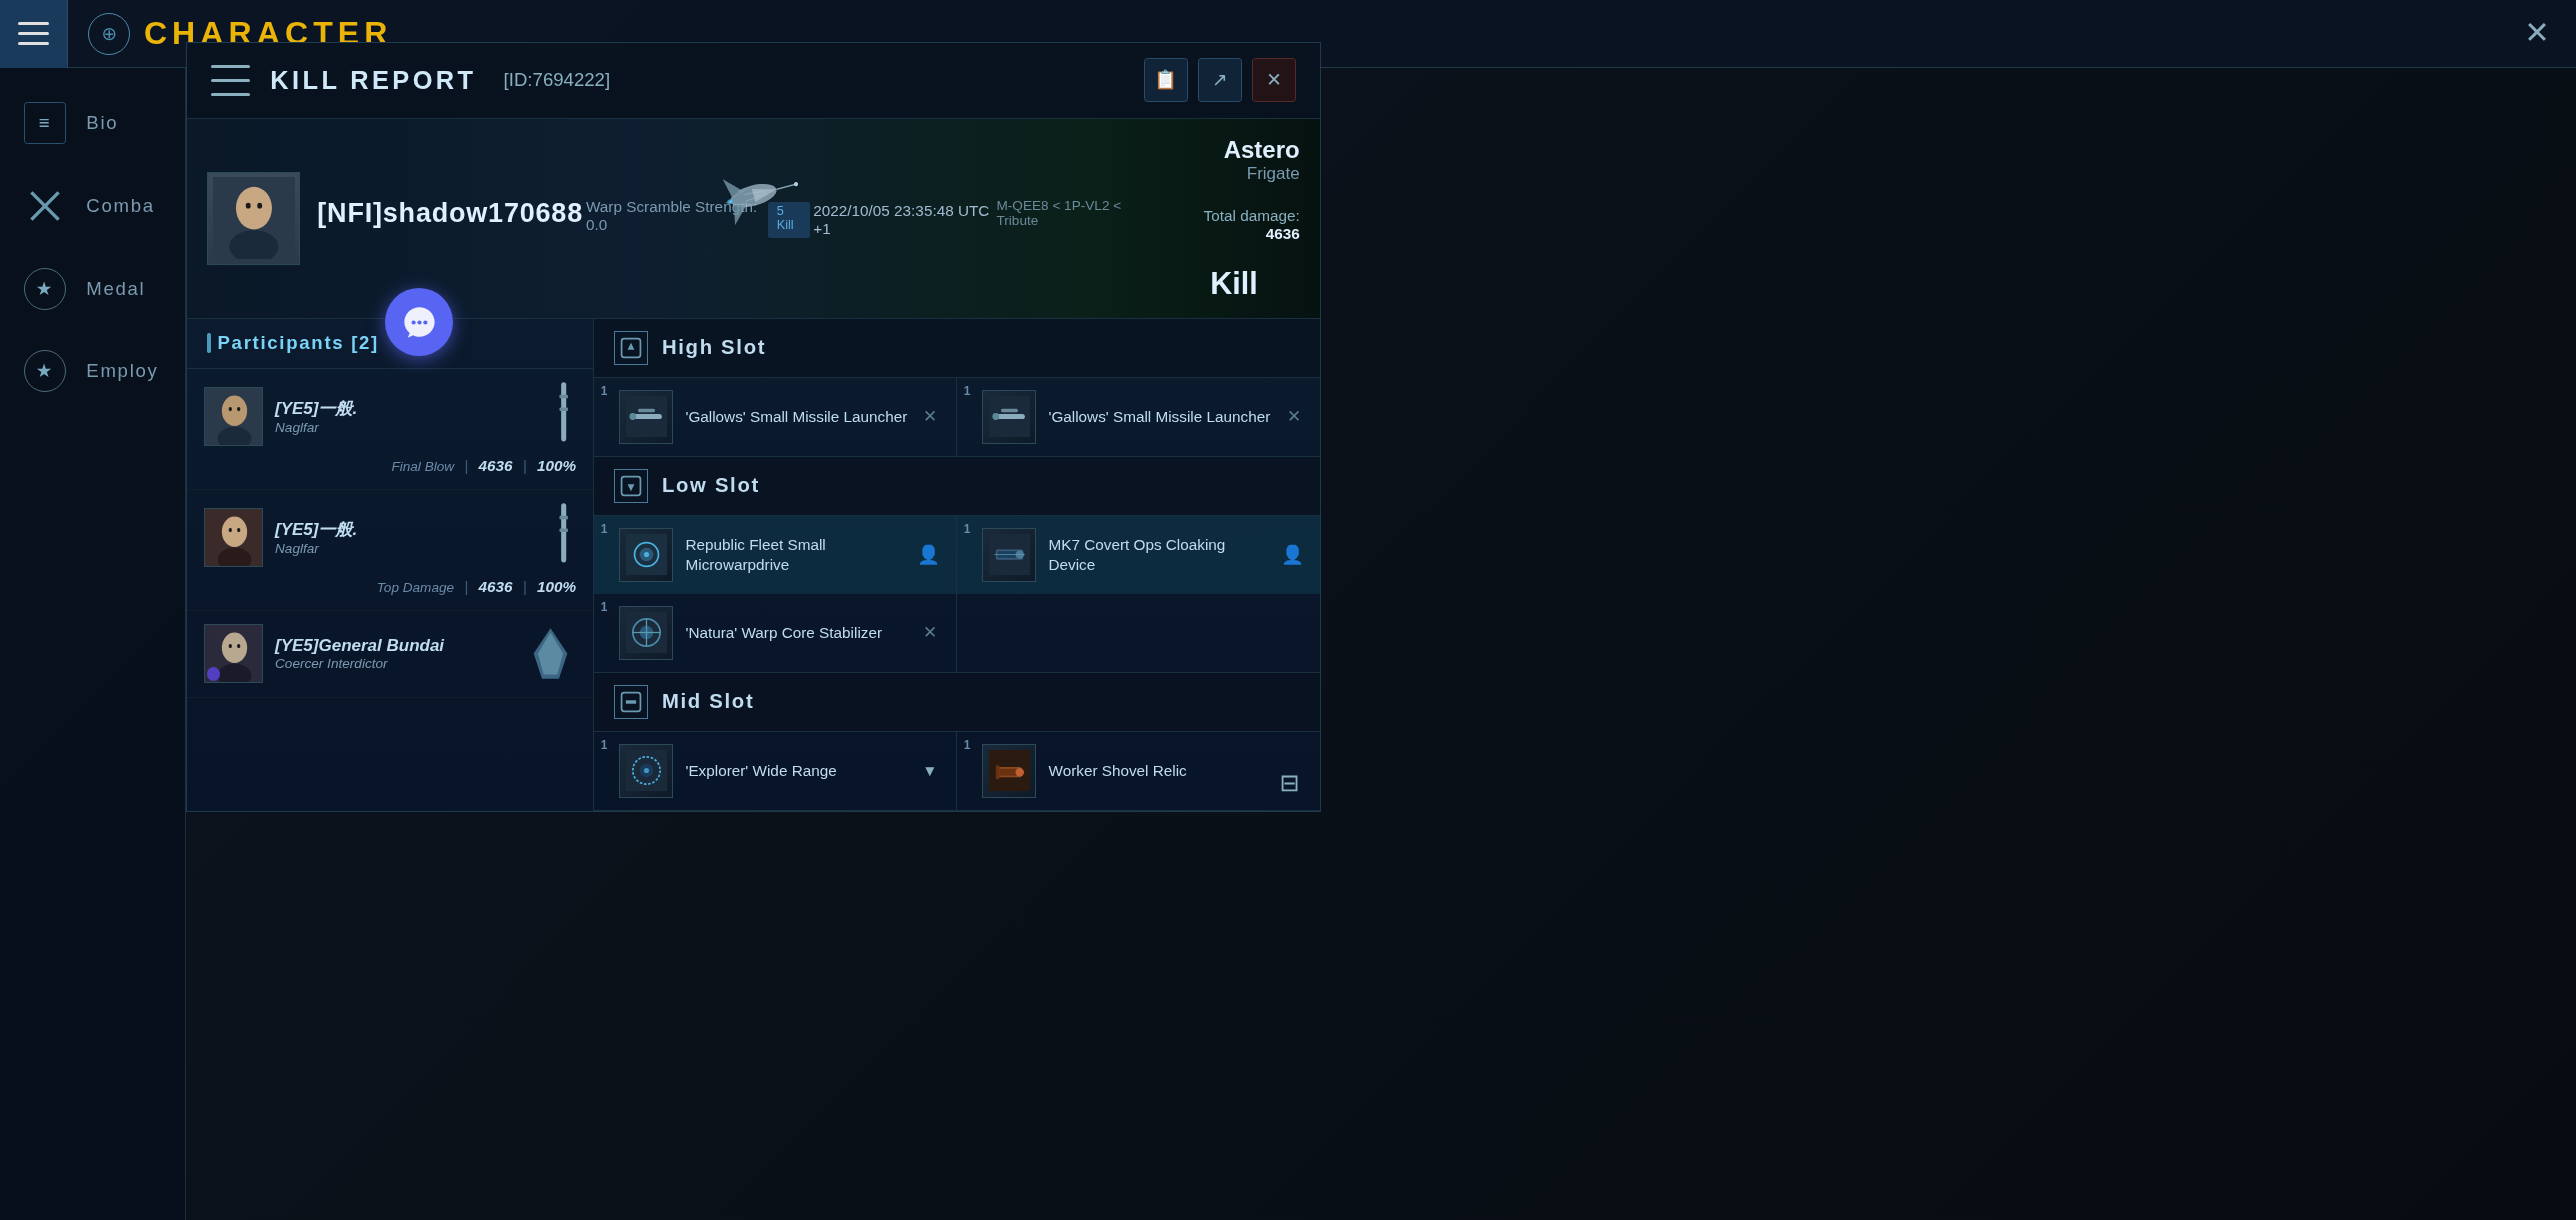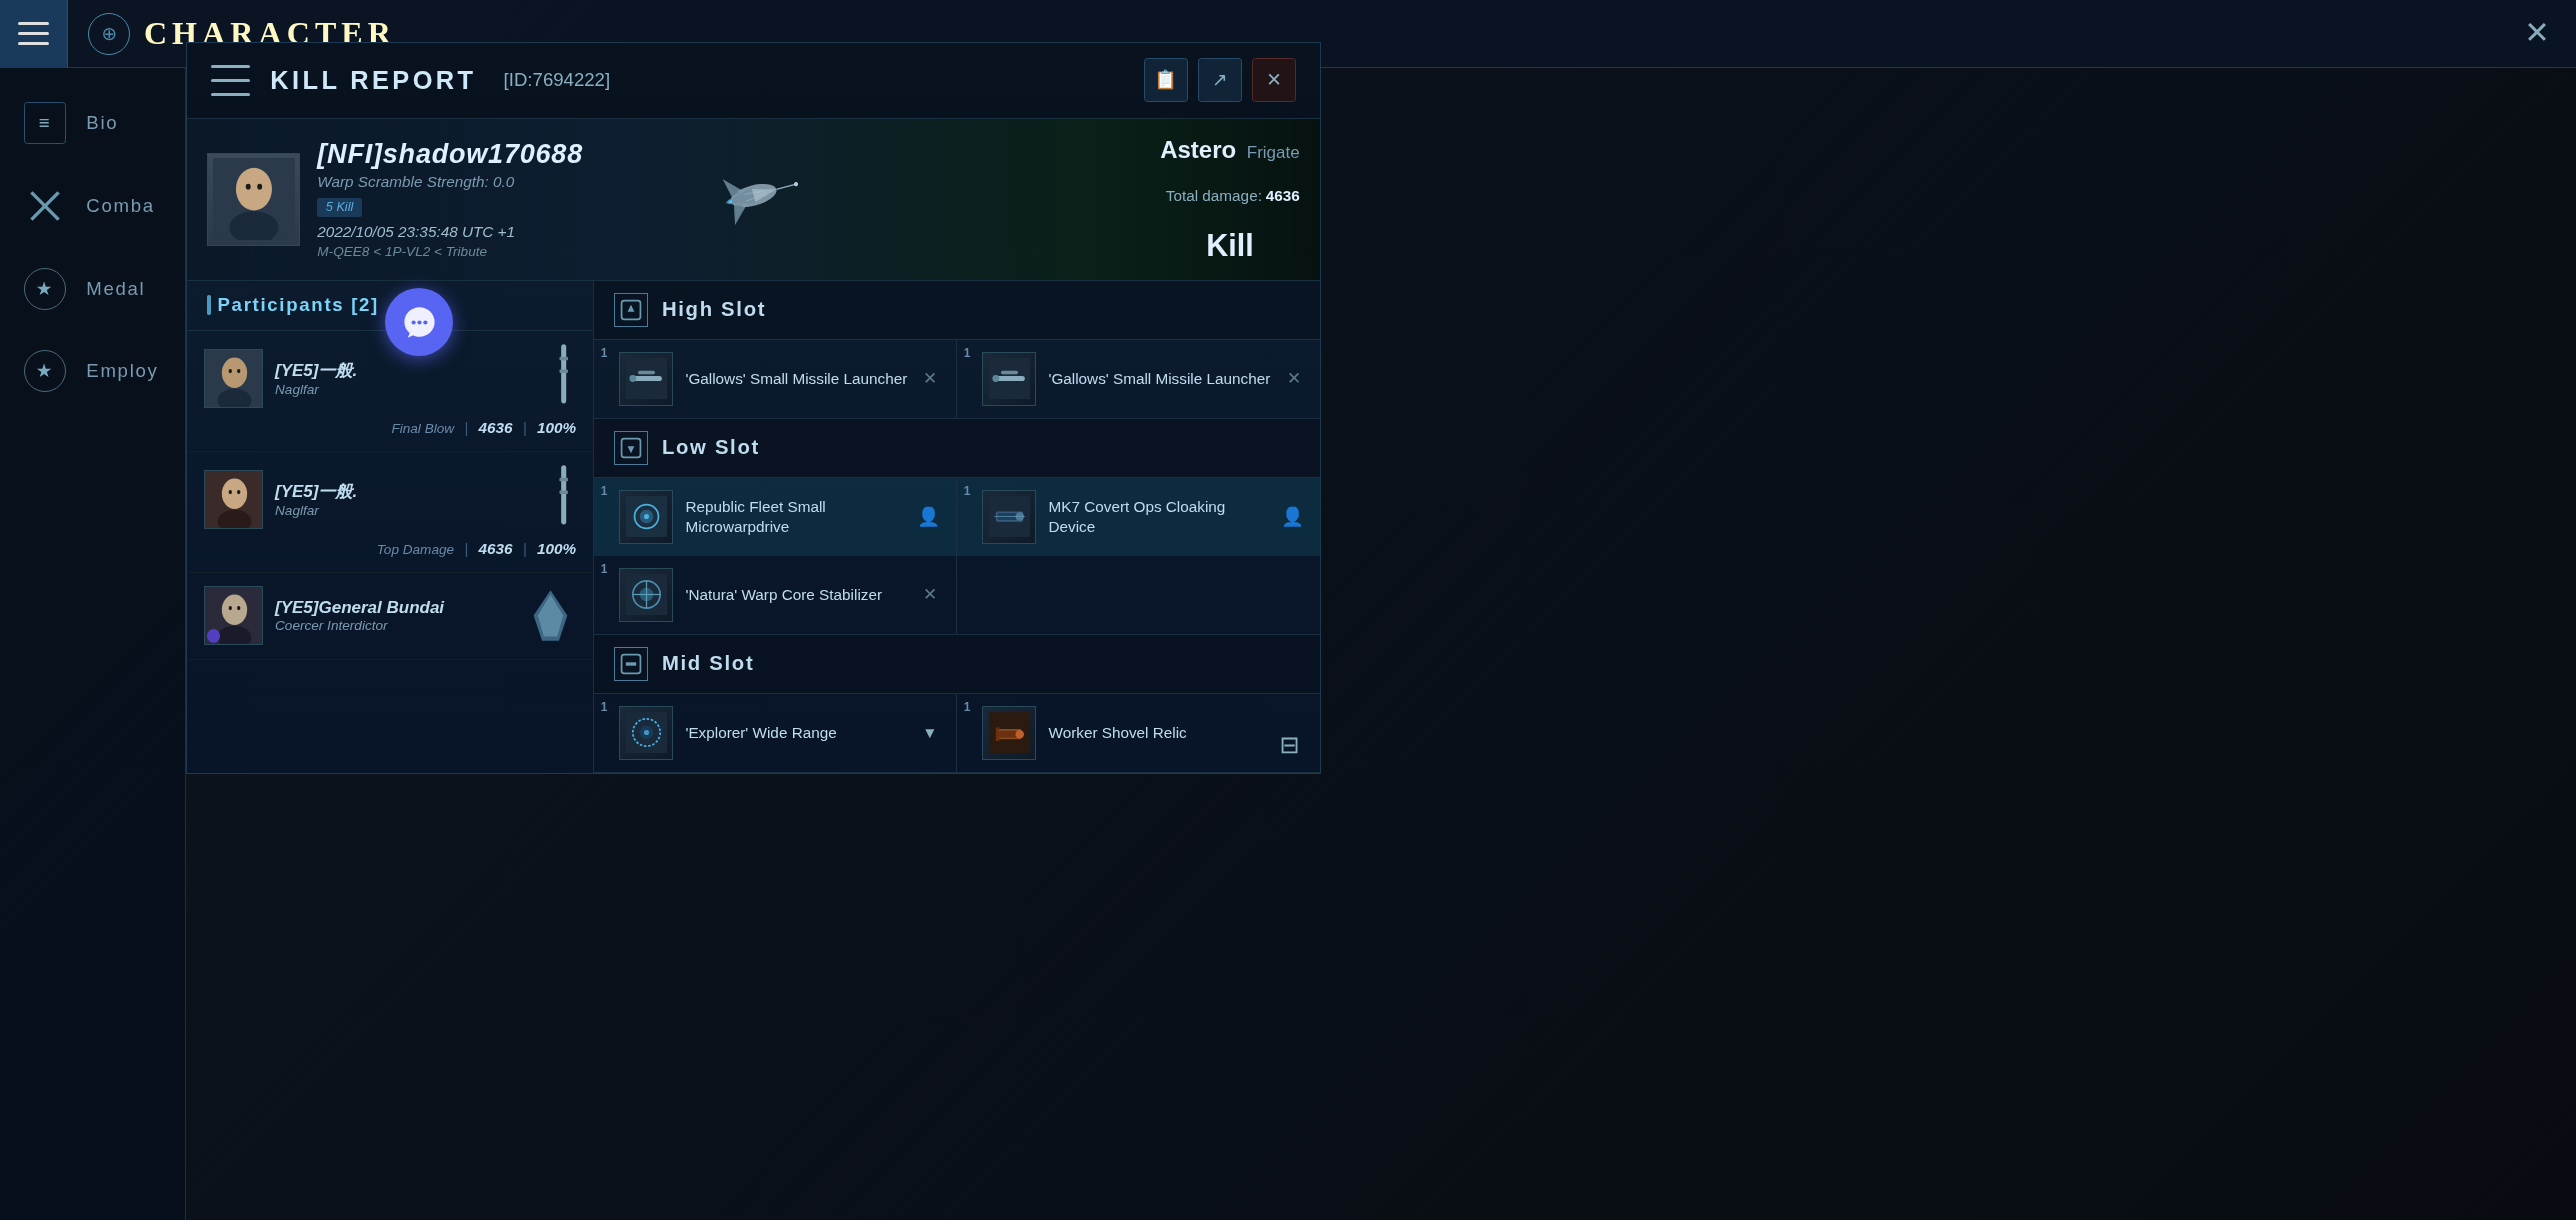--- a/index.html
+++ b/index.html
@@ -62,24 +62,23 @@
       border: 1.7px solid #4a8aaa;
       border-radius: 50%;
       display: flex; align-items: center; justify-content: center;
       color: #4a8aaa;
       font-size: 18.6px;
     }
 
     .char-title {
       font-size: 32px;
       font-weight: 700;
-      color: #fef9c3;
+      color: #eab308;
       letter-spacing: 5.1px;
       text-transform: uppercase;
-      font-family: Liberation Serif, serif;
     }
 
     
     .top-close {
       position: absolute;
       top: 6.8px; right: 13.6px;
       width: 51px; height: 51px;
       background: none;
       border: none;
       color: #8aacbc;
@@ -227,23 +226,22 @@
       width: 93px; height: 93px;
       border: 1.7px solid #2a4a5a;
       flex-shrink: 0;
       background: linear-gradient(135deg, #1a2a3a, #0e1a28);
       overflow: hidden;
       display: flex; align-items: center; justify-content: center;
     }
 
     .kr-player-info {
       display: flex;
-      flex-direction: column;
+      flex-direction: row;
       gap: 3px;
-      font-style: italic;
     }
 
     .kr-player-name {
       font-size: 27px;
       font-weight: 700;
       color: #e0f0ff;
       letter-spacing: 0.8px;
     }
 
     .kr-warp-scramble {

